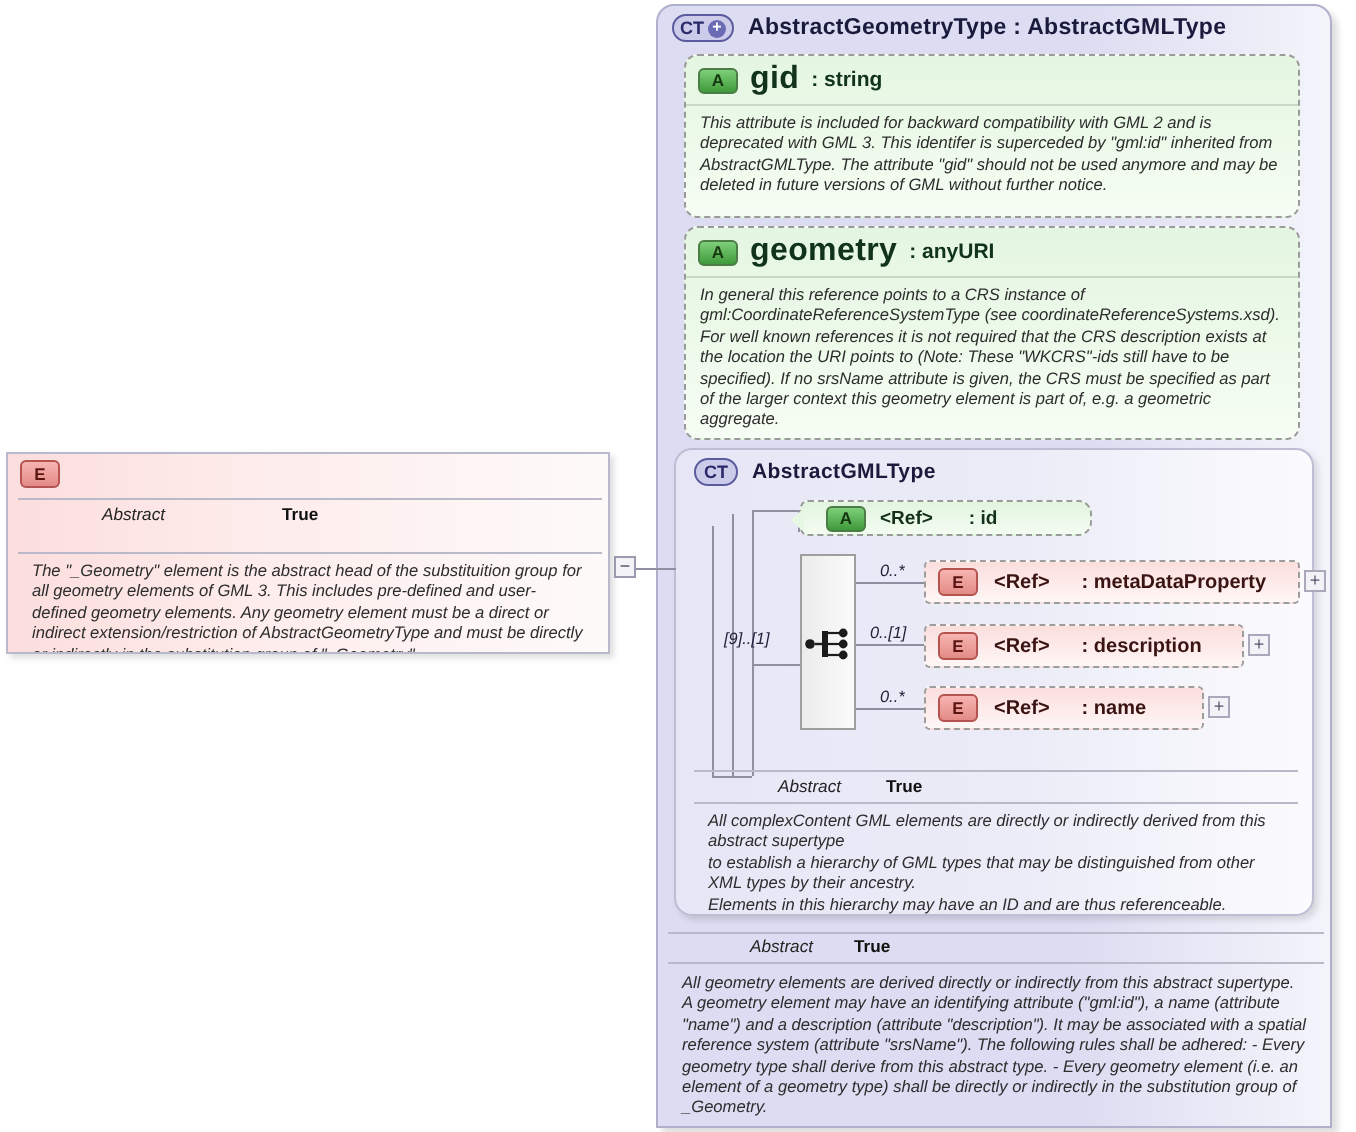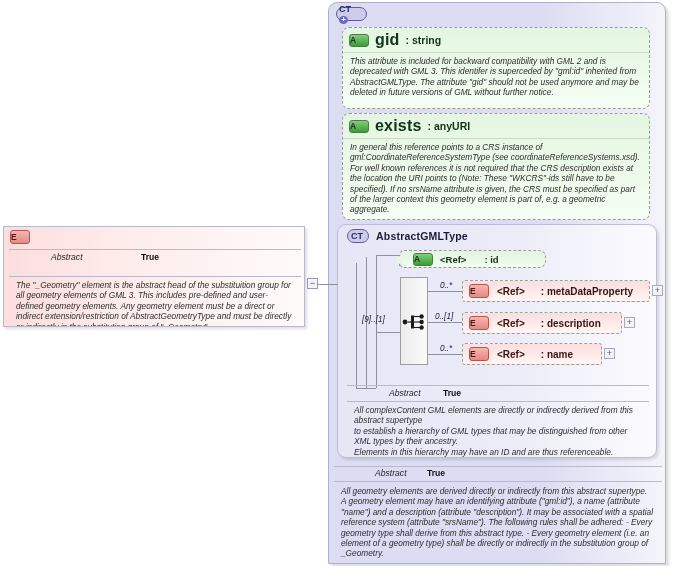--- a/index.html
+++ b/index.html
@@ -29,25 +29,24 @@
     border-radius: 9px 9px 0 0;
     overflow: hidden;
   }
   .ct-header {
     display: flex; align-items: center;
     gap: 7px;
     padding: 4px 0 4px 7px;
     height: 22px;
   }
   .badge {
-    display: inline-flex; justify-content: center;
+    display: inline-flex; align-items: center; justify-content: center;
     font-size: 9px; font-weight: bold;
     letter-spacing: 0px;
     line-height: 1;
-    flex-direction: column;
   }
   .badge-ct {
     min-width: 31px; height: 14px;
     border: 1px solid #5b5b9e; border-radius: 7px;
     background: #ccccea; color: #2a2a6a;
     padding: 0 2px;
     gap: 2px;
   }
   .badge-ct .plusmark {
     display:inline-block;
@@ -220,35 +219,36 @@
 
 <div id="root">
 
   <div id="ct-outer" class="panel">
 
     <div class="ct-header">
       <span class="badge badge-ct">
         <span>CT</span>
           <span class="plusmark">+</span>
       </span>
+      <span class="ct-title">AbstractGeometryType : AbstractGMLType</span>
     </div>
 
     <div class="attr-box" style="left:13px; top:24px; width:308px; height:82px;">
       <div class="attr-head">
         <span class="badge badge-a">A</span>
         <span class="attr-name">gid</span>
         <span class="attr-type">: string</span>
       </div>
       <div class="annot">This attribute is included for backward compatibility with GML 2 and is deprecated with GML 3. This identifer is superceded by "gml:id" inherited from AbstractGMLType. The attribute "gid" should not be used anymore and may be deleted in future versions of GML without further notice.</div>
     </div>
 
     <div class="attr-box" style="left:13px; top:110px; width:308px; height:107px;">
       <div class="attr-head">
         <span class="badge badge-a">A</span>
-        <span class="attr-name">exists</span>
+        <span class="attr-name">geometry</span>
         <span class="attr-type">: anyURI</span>
       </div>
       <div class="annot">In general this reference points to a CRS instance of gml:CoordinateReferenceSystemType (see coordinateReferenceSystems.xsd). For well known references it is not required that the CRS description exists at the location the URI points to (Note: These "WKCRS"-ids still have to be specified).  If no srsName attribute is given, the CRS must be specified as part of the larger context this geometry element is part of, e.g. a geometric aggregate.</div>
     </div>
 
   </div>
 
   <div id="ct-inner">
 
     <div class="ct-header" style="padding-left:9px;">

